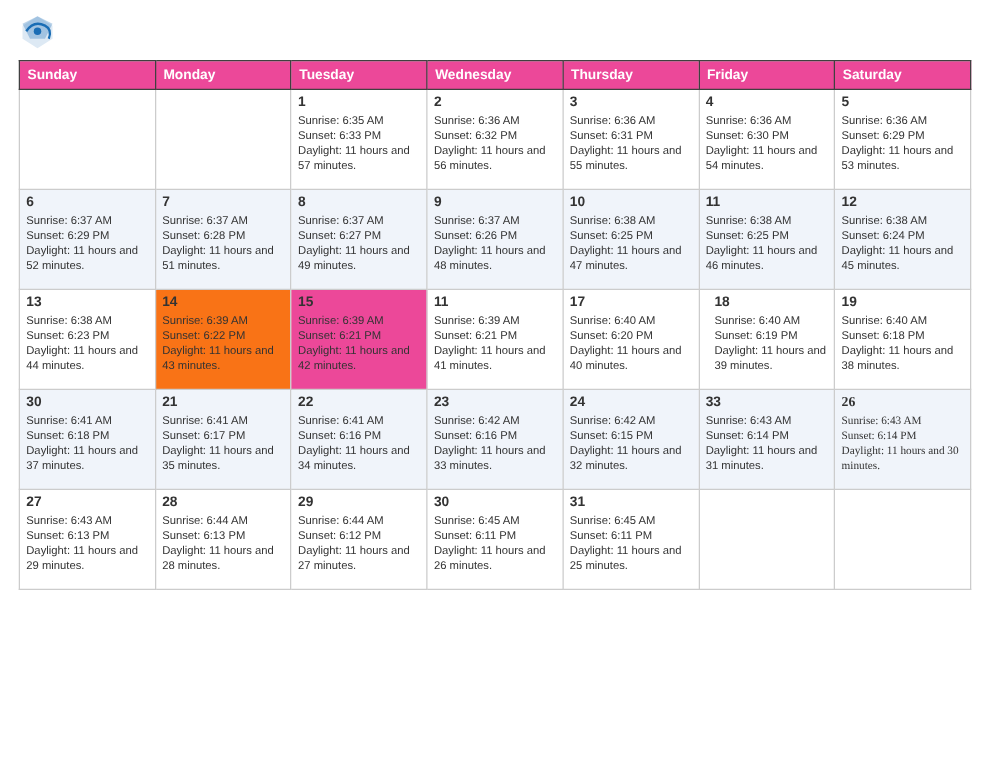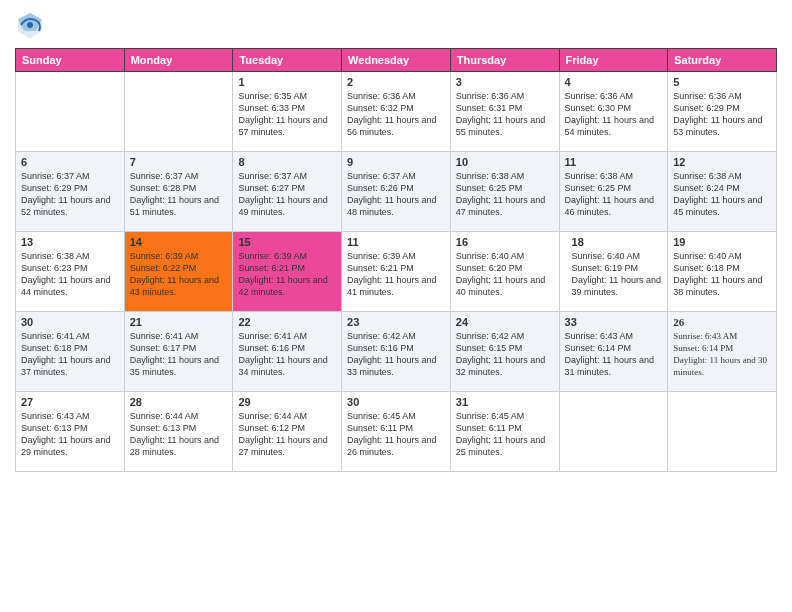--- a/index.html
+++ b/index.html
@@ -203,21 +203,21 @@
           </td>
           <td style="background: #ec4899; margin-left: 36px;">
             <span class="day-num">15</span>
             <div class="day-info">Sunrise: 6:39 AM<br>Sunset: 6:21 PM<br>Daylight: 11 hours and 42 minutes.</div>
           </td>
           <td style="background: rgb(255, 255, 255);">
             <span class="day-num">11</span>
             <div class="day-info">Sunrise: 6:39 AM<br>Sunset: 6:21 PM<br>Daylight: 11 hours and 41 minutes.</div>
           </td>
           <td style="background: rgb(255, 255, 255);">
-            <span class="day-num">16</span>
+            <span class="day-num">17</span>
             <div class="day-info">Sunrise: 6:40 AM<br>Sunset: 6:20 PM<br>Daylight: 11 hours and 40 minutes.</div>
           </td>
           <td style="background: rgb(255, 255, 255); padding-left: 12px;">
             <span class="day-num">18</span>
             <div class="day-info">Sunrise: 6:40 AM<br>Sunset: 6:19 PM<br>Daylight: 11 hours and 39 minutes.</div>
           </td>
           <td style="background: rgb(255, 255, 255);">
             <span class="day-num">19</span>
             <div class="day-info">Sunrise: 6:40 AM<br>Sunset: 6:18 PM<br>Daylight: 11 hours and 38 minutes.</div>
           </td>

